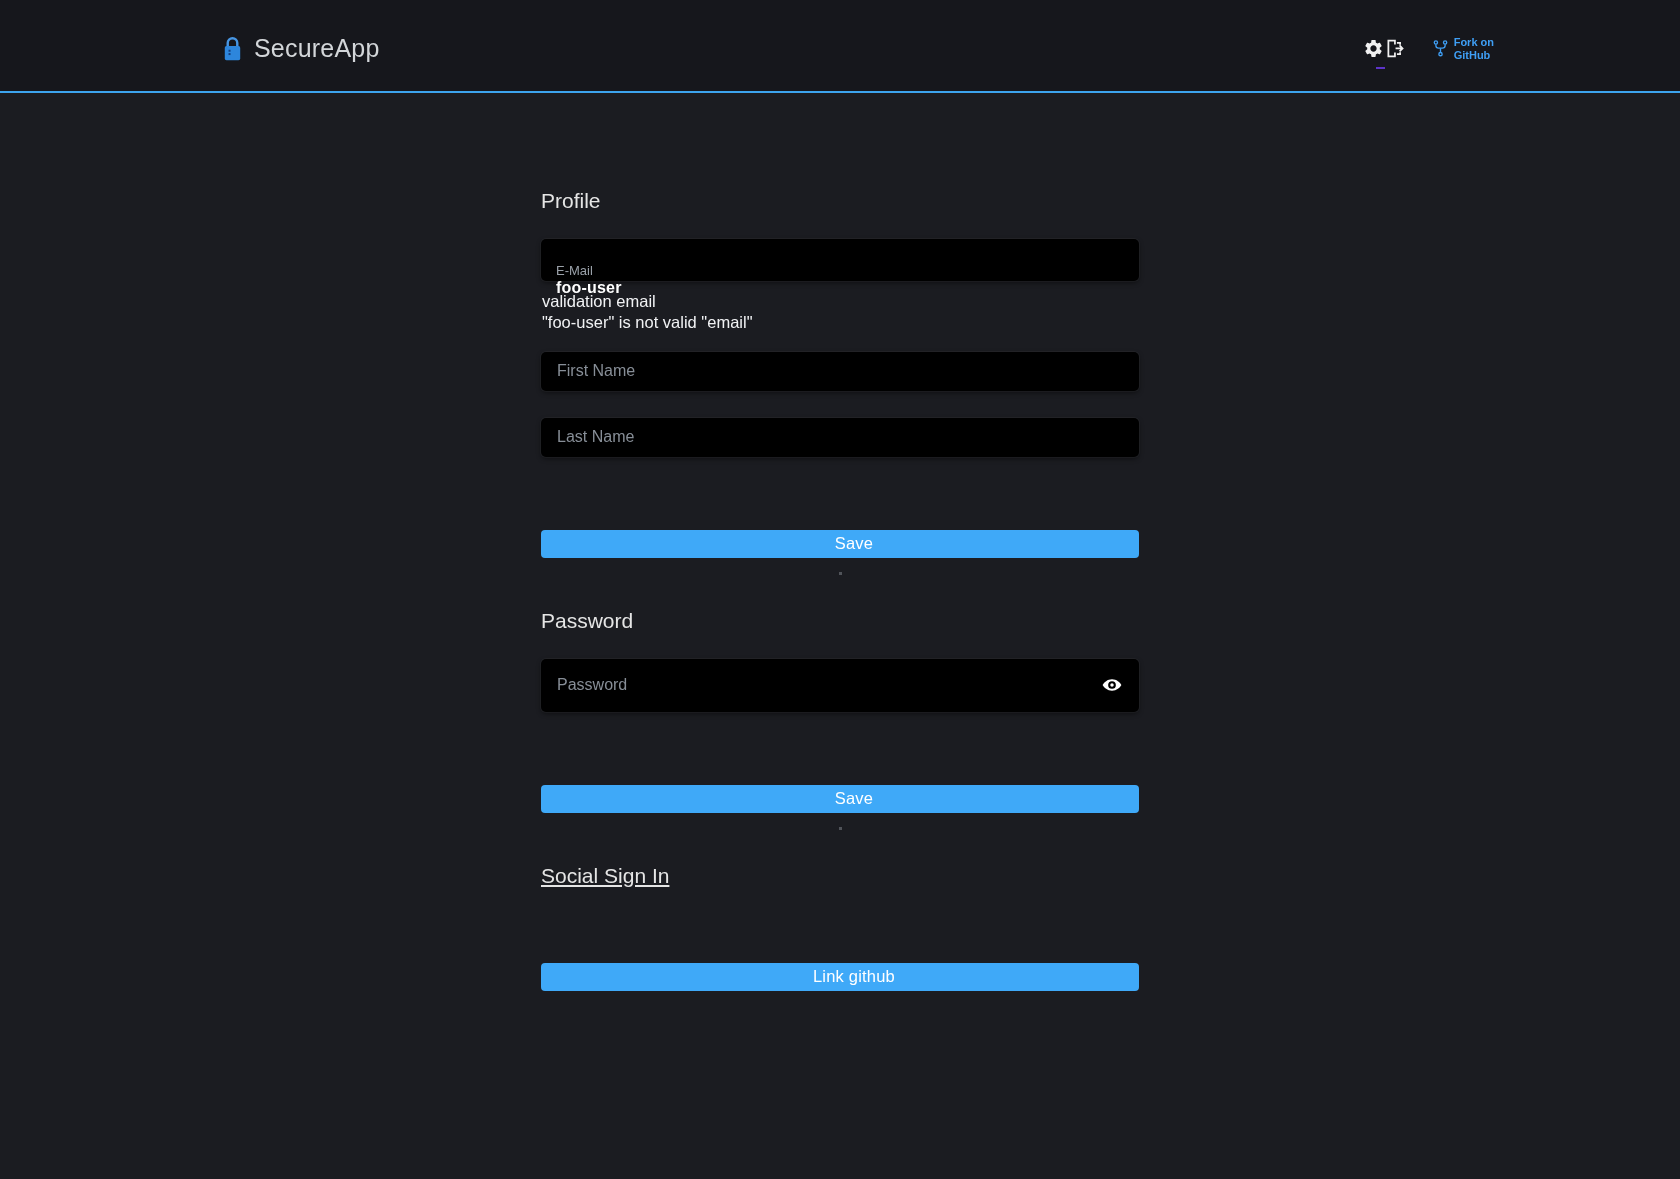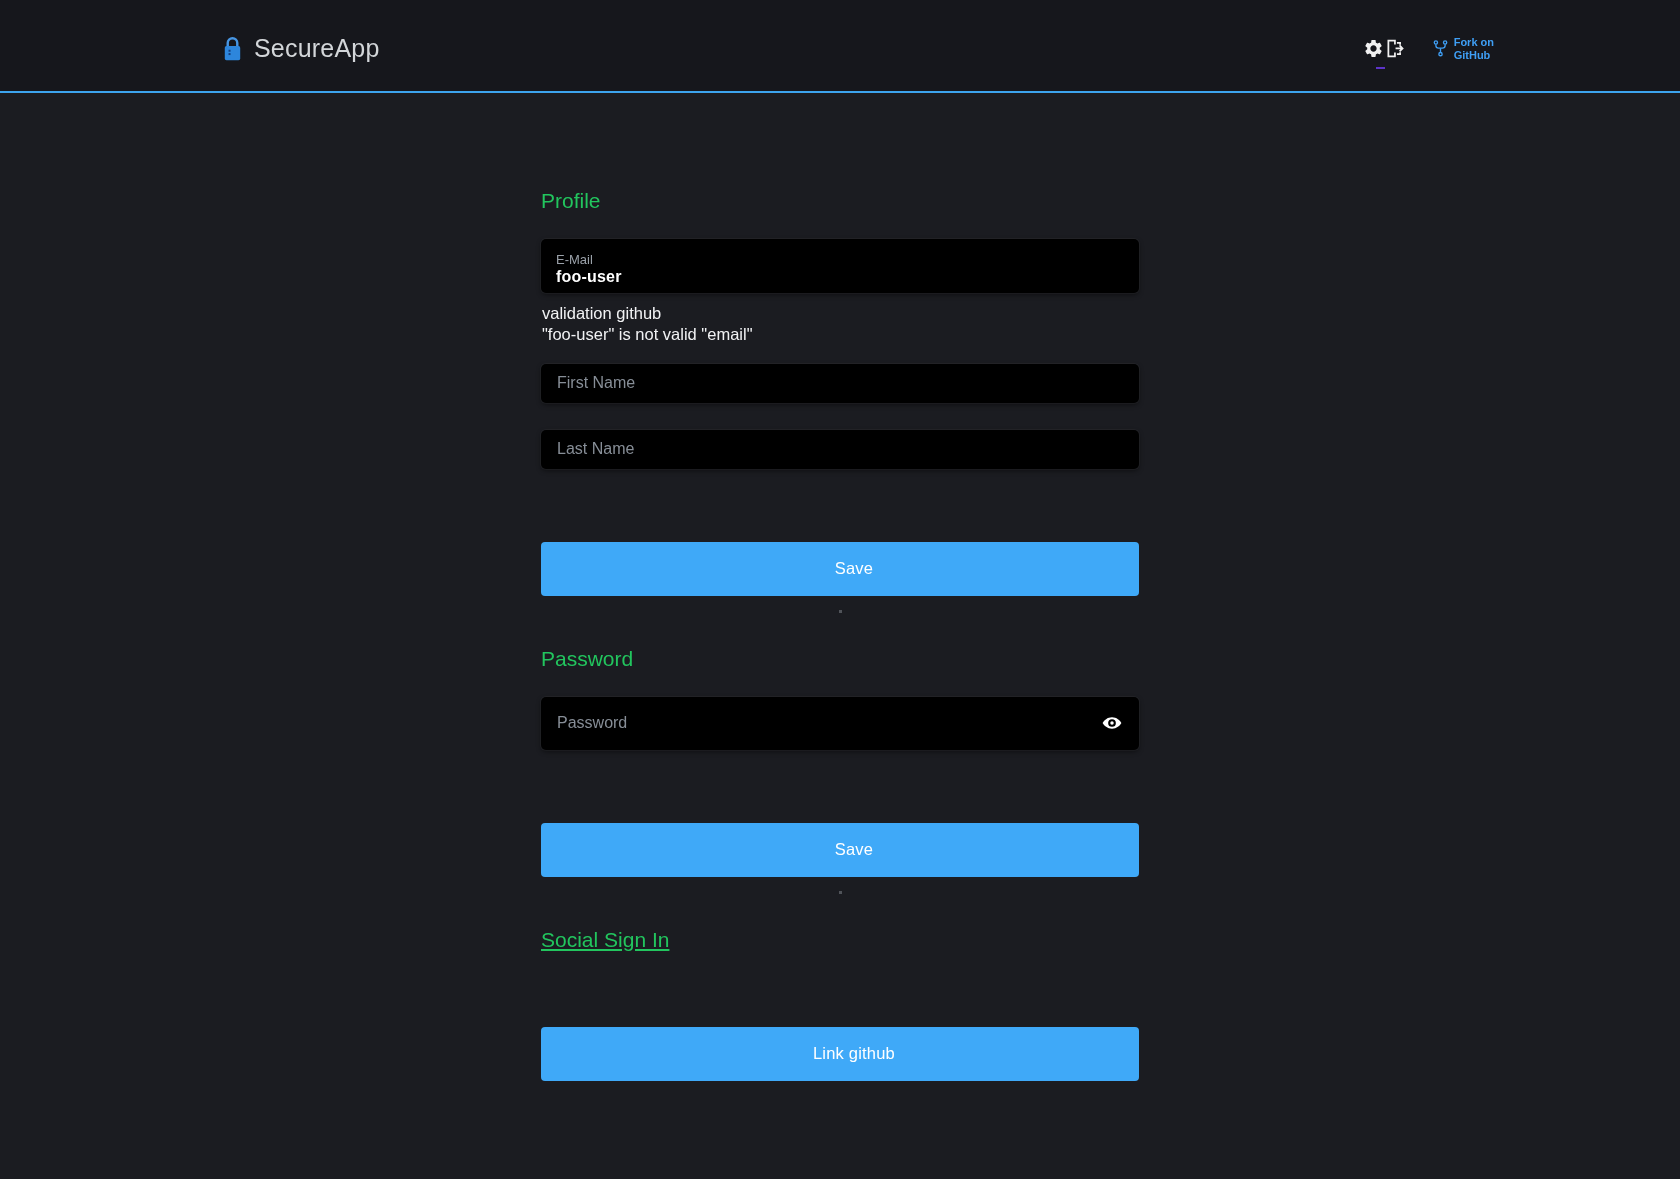--- a/index.html
+++ b/index.html
@@ -64,33 +64,33 @@
   .page-title {
     font-size: 37px;
     font-weight: 400;
     color: #e8eaec;
     letter-spacing: 0.2px;
     margin-bottom: 62px;
   }
   .section-heading {
     font-size: 21px;
     font-weight: 400;
-    color: #22c55e;
+    color: #e5e5e5;
     margin-bottom: 26px;
   }
 
   
   .field-shell {
     background: #000;
     border-radius: 5px;
     box-shadow: 0 0 0 1px rgba(255,255,255,0.04), 0 2px 5px rgba(0,0,0,0.45);
   }
   .email-field {
-    height: 54px;
-    padding: 13px 15px 0 15px;
+    height: 42px;
+    padding: 24px 15px 0 15px;
   }
   .email-label {
     display: block;
     font-size: 13px;
     color: #9aa1a9;
     margin-bottom: 1px;
   }
   .email-input {
     width: 100%;
     background: transparent;
@@ -134,21 +134,21 @@
     transform: translateY(-50%);
     background: none; border: none; cursor: pointer;
     display: flex; align-items: center;
     padding: 2px;
   }
 
   
   .btn-primary {
     display: block;
     width: 100%;
-    height: 54px;
+    height: 28px;
     margin-top: 73px;
     background: #3fa9f8;
     border: none;
     border-radius: 4px;
     color: #ffffff;
     font-size: 16.5px;
     font-weight: 500;
     font-family: "Liberation Sans", sans-serif;
     cursor: pointer;
     letter-spacing: 0.2px;
@@ -221,21 +221,21 @@
 
   <section>
     <h2 class="section-heading">Profile</h2>
 
     <div class="field-shell email-field">
       <label class="email-label">E-Mail</label>
       <input class="email-input" type="text" value="foo-user" style="">
     </div>
 
     <div class="validation-error">
-      <div>validation github</div>
+      <div>validation email</div>
       <div>"foo-user" is not valid "email"</div>
     </div>
 
     <input class="text-input mb27" type="text" placeholder="First Name" style="">
 
     <input class="text-input" type="text" placeholder="Last Name" style="">
 
     <button class="btn-primary">Save</button>
     <div class="artifact-dot"></div>
   </section>

